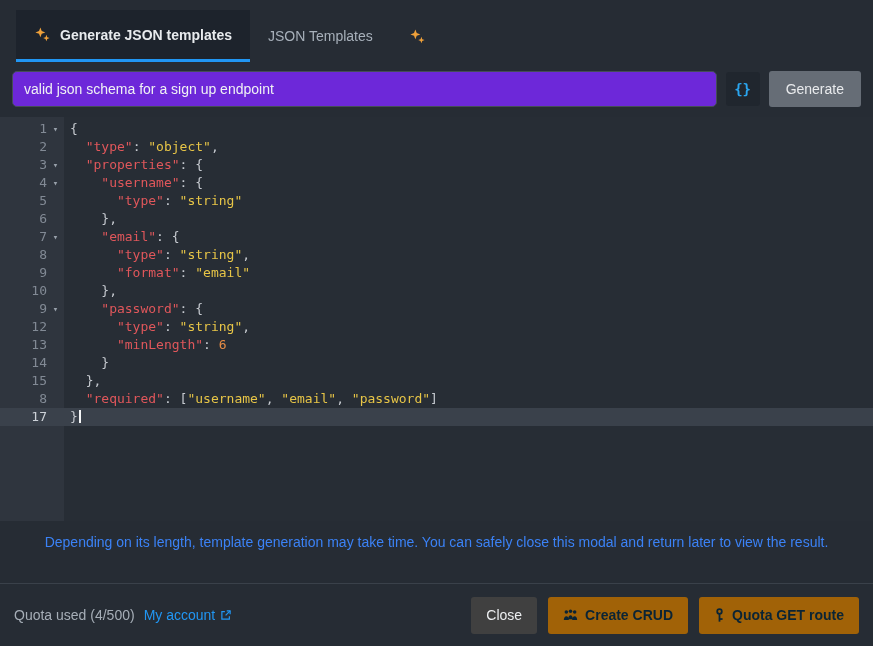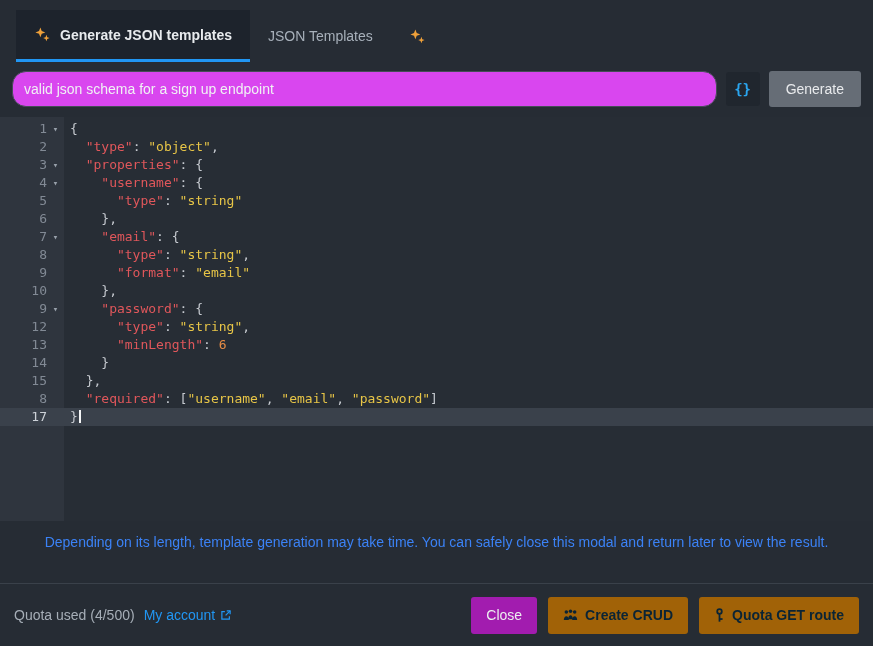--- a/index.html
+++ b/index.html
@@ -8,21 +8,21 @@
   .modal{display:flex;flex-direction:column;height:646px}
 
   
   .tabbar{display:flex;align-items:stretch;padding:10px 16px 0;height:62px}
   .tab{display:flex;align-items:center;gap:9px;padding:0 18px;font-size:14px;color:#a7b0ba;cursor:pointer;white-space:nowrap}
   .tab.active{background:#1d232c;color:#e8ebee;border-bottom:3px solid #2196f3;font-weight:bold}
   .sparkle{width:17px;height:17px;flex-shrink:0}
 
   
   .prompt-row{display:flex;align-items:center;gap:9px;padding:9px 12px 10px}
-  .prompt-input{flex:1;height:36px;background:#d946ef;border:1px solid #454d57;border-radius:14px;color:#f0f2f4;font-size:14px;padding:0 11px;font-family:"Liberation Sans",sans-serif;outline:none}
+  .prompt-input{flex:1;height:36px;background:#6d28d9;border:1px solid #454d57;border-radius:5px;color:#f0f2f4;font-size:14px;padding:0 11px;font-family:"Liberation Sans",sans-serif;outline:none}
   .code-btn{width:34px;height:34px;background:#20262e;border:none;border-radius:3px;color:#2aa5ef;font-family:"DejaVu Sans Mono",monospace;font-size:14px;font-weight:bold;cursor:pointer;flex-shrink:0}
   .generate-btn{height:36px;padding:0 17px;background:#666d76;color:#e9ebed;border:none;border-radius:3px;font-size:14px;cursor:pointer;flex-shrink:0}
 
   
   .editor{position:relative;height:404px;background:#272d35;font-family:"DejaVu Sans Mono",monospace;font-size:13px;line-height:18px;overflow:hidden}
   .gutter-bg{position:absolute;left:0;top:0;bottom:0;width:64px;background:#2f353e}
   .code-rows{position:relative;padding-top:3px}
   .code-row{display:flex;height:18px}
   .code-row.active{background:#3a414b}
   .gutter-cell{width:64px;display:flex;color:#828a95;flex-shrink:0;cursor:pointer}
@@ -38,21 +38,21 @@
 
   
   .hint{flex:1;padding:11px 16px;color:#3b82f6;font-size:14px;text-align:center;line-height:1.5}
 
   
   .footer{border-top:1px solid #3a414a;height:63px;display:flex;align-items:center;padding:0 14px}
   .quota{color:#a6aeb7;font-size:14px}
   .account-link{color:#2196f3;font-size:14px;text-decoration:none;display:inline-flex;align-items:center;gap:5px;margin-left:9px;cursor:pointer}
   .footer-right{margin-left:auto;display:flex;gap:11px}
   .btn{height:37px;border:none;border-radius:3px;font-size:14px;cursor:pointer;display:inline-flex;align-items:center;gap:7px;padding:0 15px;white-space:nowrap}
-  .btn-close{background:#a21caf;color:#eceef0}
+  .btn-close{background:#404040;color:#eceef0}
   .btn-blue{background:#a16207;color:#0a2435;font-weight:700}
 </style>
 </head>
 <body>
 
 <div class="modal">
 
   <div class="tabbar">
     <div class="tab active">
       <svg class="sparkle" viewBox="0 0 24 24">

